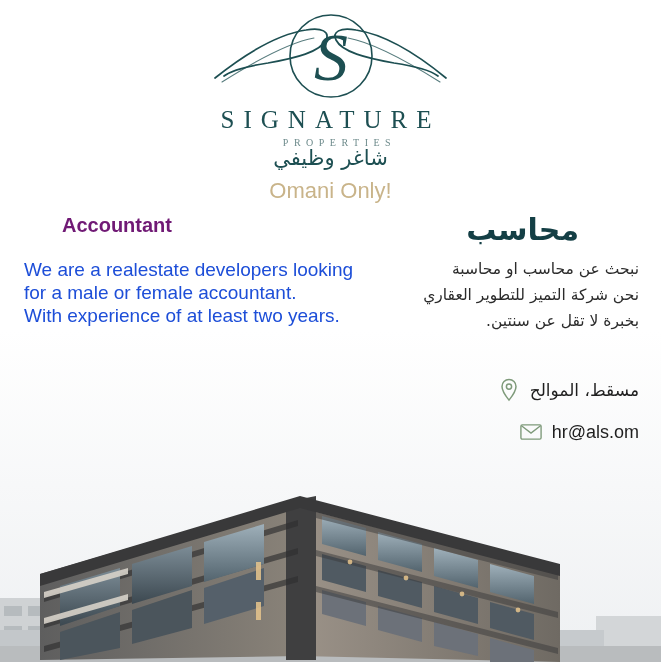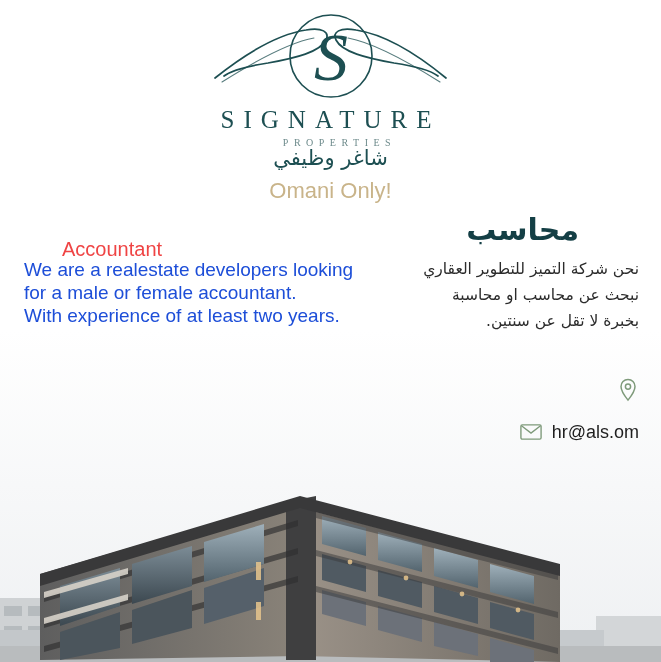--- a/index.html
+++ b/index.html
@@ -70,23 +70,22 @@
     color: #c9b48a;
     font-family: "Liberation Sans", sans-serif;
   }
 
   
   .title-en {
     position: absolute;
     top: 214px;
     left: 62px;
     font-size: 20px;
-    font-weight: normal;
-    color: #ef4444;
-    margin-top: 24px;
+    font-weight: bold;
+    color: #701a75;
   }
   .title-ar {
     position: absolute;
     top: 212px;
     right: 82px;
     font-size: 30px;
     font-weight: bold;
     color: #143f45;
     direction: rtl;
     font-family: "DejaVu Sans", sans-serif;
@@ -187,22 +186,22 @@
 
   <div class="title-en">Accountant</div>
   <div class="title-ar">محاسب</div>
 
   <div class="body-en">
     <div>We are a realestate developers looking</div>
     <div>for a male or female accountant.</div>
     <div>With experience of at least two years.</div>
   </div>
   <div class="body-ar">
+    <div>نبحث عن محاسب او محاسبة</div>
     <div>نحن شركة التميز للتطوير العقاري</div>
-    <div>نبحث عن محاسب او محاسبة</div>
     <div>بخبرة لا تقل عن سنتين.</div>
   </div>
 
   <div class="photo">
     <svg width="661" height="332" viewBox="0 0 661 332">
       <defs>
         <linearGradient id="sky" x1="0" y1="0" x2="0" y2="1">
           <stop offset="0%" stop-color="#ffffff"></stop>
           <stop offset="100%" stop-color="#eef0f2"></stop>
         </linearGradient>
@@ -299,20 +298,21 @@
         <circle cx="350" cy="232" r="2.4"></circle>
         <circle cx="406" cy="248" r="2.4"></circle>
         <circle cx="462" cy="264" r="2.4"></circle>
         <circle cx="518" cy="280" r="2.4"></circle>
       </g>
     </svg>
   </div>
 
   <div class="contact">
     <div class="contact-row">
+      <span class="contact-text">مسقط، الموالح</span>
       <svg class="pin-icon" viewBox="0 0 22 24">
         <path d="M11 1.6c-4 0-7 3-7 6.9 0 5 7 13.6 7 13.6s7-8.6 7-13.6c0-3.9-3-6.9-7-6.9z" fill="none" stroke="#7e9a7a" stroke-width="1.5"></path>
         <circle cx="11" cy="8.6" r="2.6" fill="none" stroke="#7e9a7a" stroke-width="1.5"></circle>
       </svg>
     </div>
     <div class="contact-row">
       <span class="contact-text ltr">hr@als.om</span>
       <svg class="mail-icon" viewBox="0 0 24 18">
         <rect x="1" y="1.2" width="22" height="15.6" rx="1.4" fill="none" stroke="#7e9a7a" stroke-width="1.5"></rect>
         <path d="M1.6 2.2 L12 10.2 L22.4 2.2" fill="none" stroke="#7e9a7a" stroke-width="1.5"></path>

